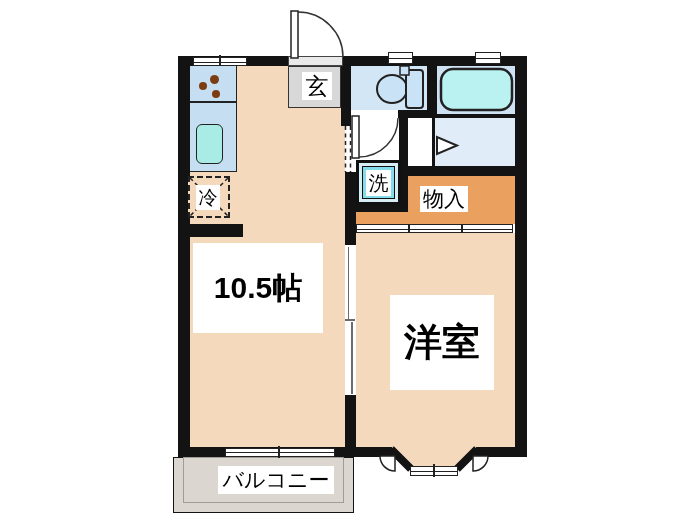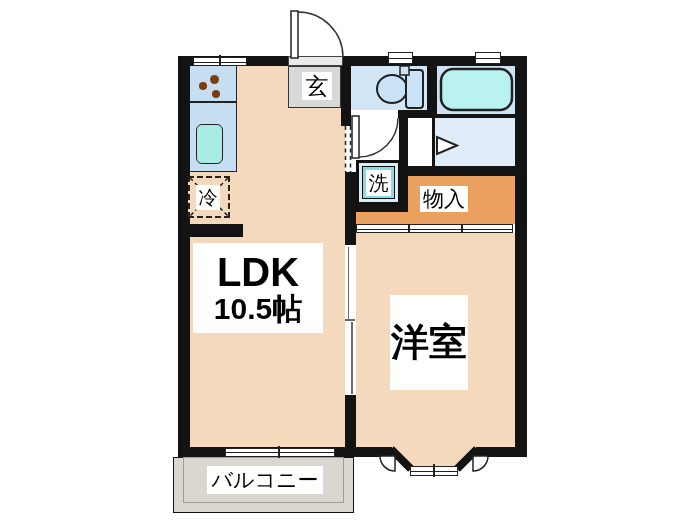--- a/index.html
+++ b/index.html
@@ -133,27 +133,26 @@
     <path d="M 380,456 A 15 15 0 0 0 395,471 L 395,456 Z" fill="#fff" stroke="#222" stroke-width="1.5"></path>
     <path d="M 488,456 A 15 15 0 0 1 473,471 L 473,456 Z" fill="#fff" stroke="#222" stroke-width="1.5"></path>
   </svg>
 
   <div class="abs window z5" style="left:410px;top:466px;width:48px;height:10px;">
       <div class="mid"></div>
     </div>
   <div class="abs tick z5" style="left:433px;top:464px;height:13px;"></div>
 
   <div class="abs label z6" style="left:193px;top:243px;width:130px;height:90px;">
-    <span style="font-size:40px;">LDK</span>
     <span style="font-size:30px;">10.5帖</span>
   </div>
-  <div class="abs label z6" style="left:390px;top:295px;width:78px;height:95px;gap:8px;">
+  <div class="abs label z6" style="left:390px;top:295px;width:104px;height:95px;gap:8px;">
     <span style="font-size:38px;">洋室</span>
   </div>
-  <div class="abs label small z6" style="left:207px;top:466px;width:116px;height:28px;font-size:21px;">
+  <div class="abs label small z6" style="left:218px;top:466px;width:116px;height:28px;font-size:21px;">
     <span>バルコニー</span>
   </div>
   <div class="abs label small z6" style="left:302px;top:72px;width:30px;height:28px;font-size:23px;">
     <span>玄</span>
   </div>
   <div class="abs label small z6" style="left:420px;top:186px;width:48px;height:26px;font-size:21px;">
     <span>物入</span>
   </div>
   <div class="abs label small z6" style="left:366px;top:170px;width:25px;height:26px;font-size:20px;">
     <span>洗</span>

